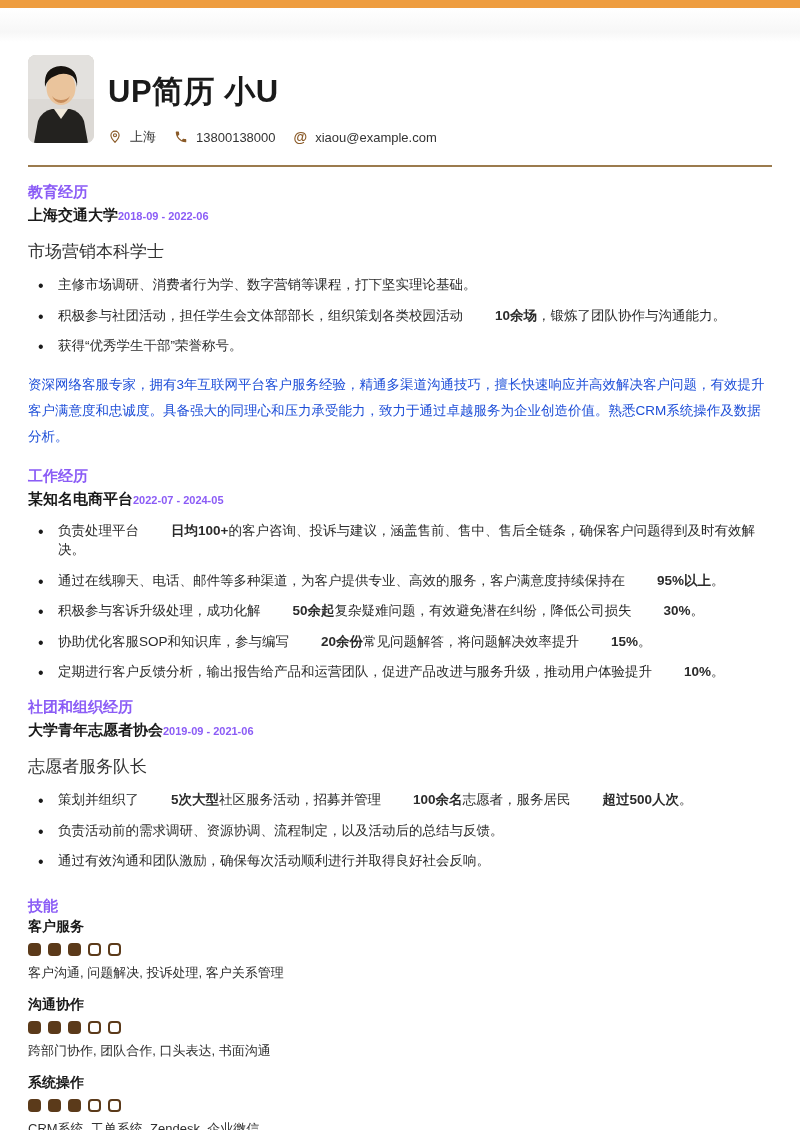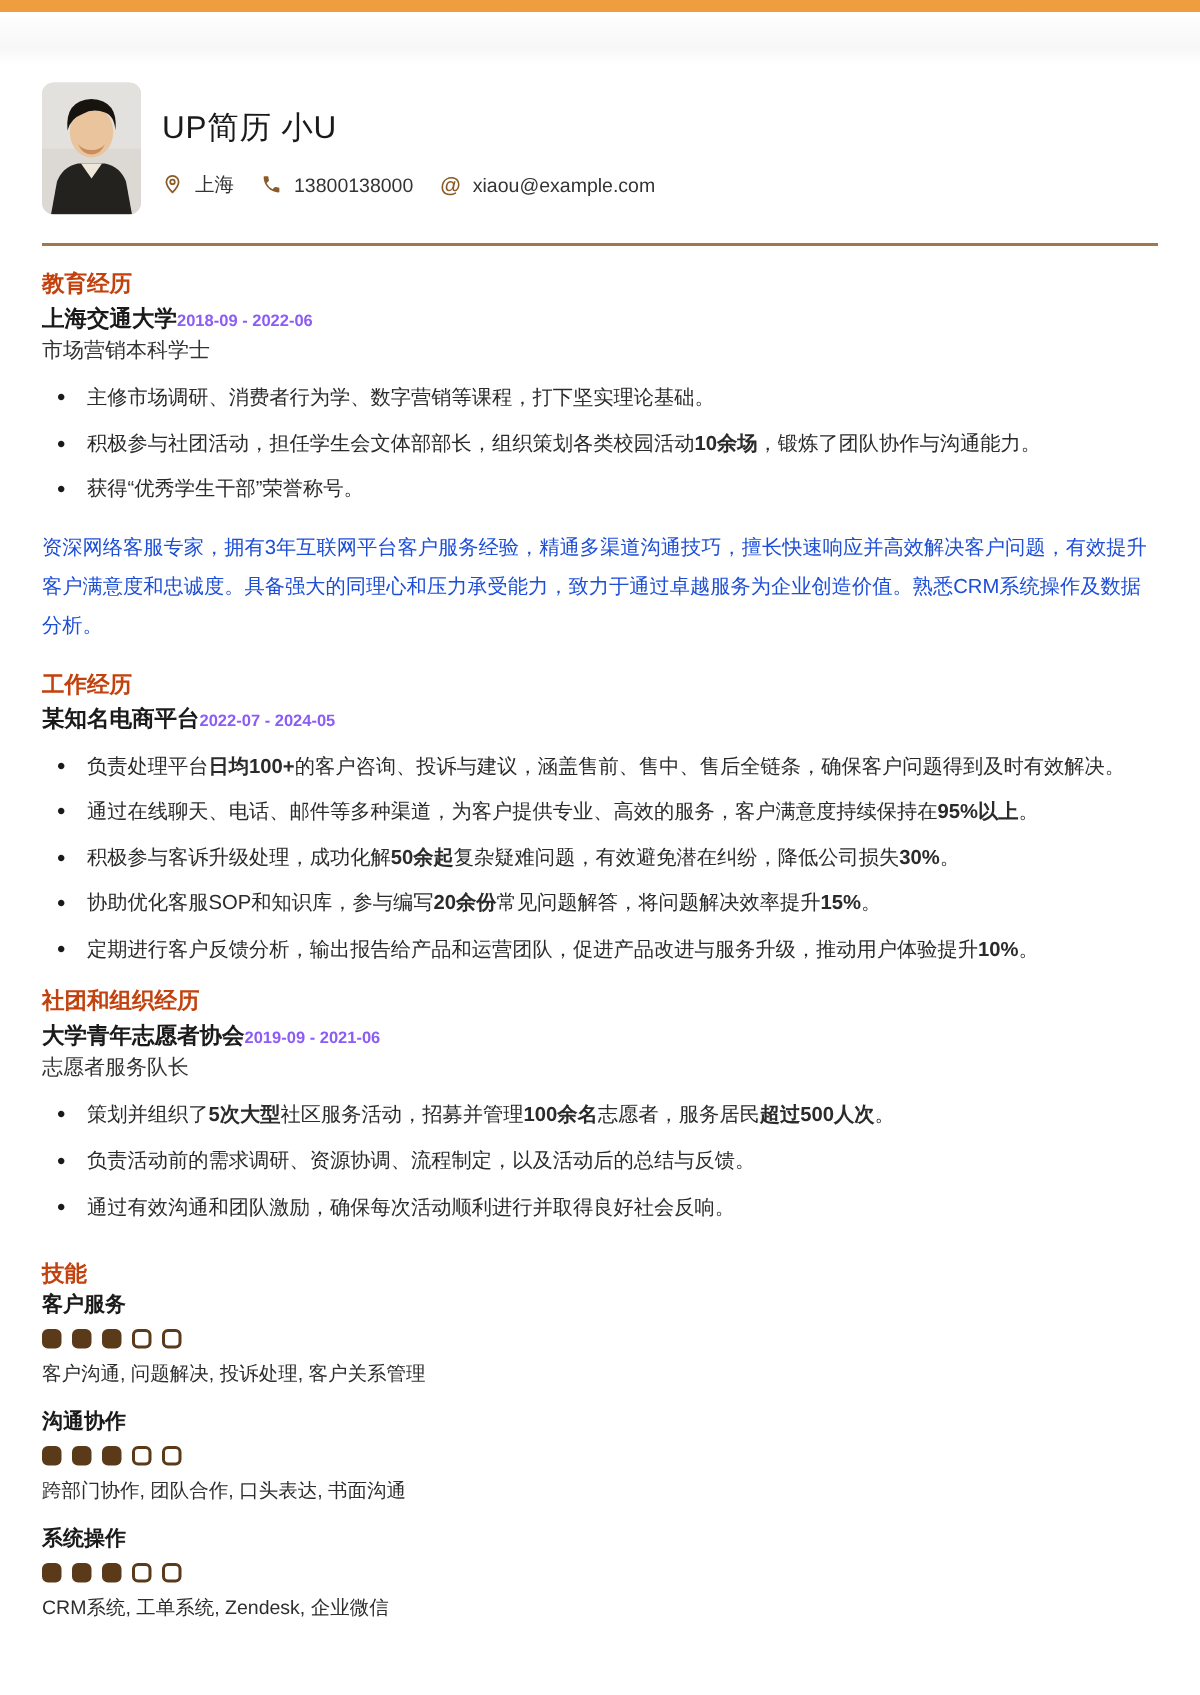--- a/index.html
+++ b/index.html
@@ -15,44 +15,44 @@
   .top-shade { height: 34px; width: 100%;
     background: linear-gradient(#ffffff 0%, #f7f7f7 70%, #ffffff 100%); }
   .page { padding: 0 28px; }
 
   
   .header { display: flex; align-items: flex-start; margin-top: 13px; }
   .avatar { width: 66px; height: 88px; border-radius: 8px; overflow: hidden;
     background: #dcd9d5; flex: 0 0 auto; }
   .avatar svg { display: block; }
   .head-info { margin-left: 14px; padding-top: 16px; }
-  .name { font-size: 21px; font-weight: 400; color: #1a1a1a; letter-spacing: .5px; }
+  .name { font-size: 31px; font-weight: 700; color: #1a1a1a; letter-spacing: .5px; }
   .contact { display: flex; align-items: center; gap: 8px; margin-top: 15px;
     font-size: 13px; color: #333; }
   .contact .ico { display: inline-flex; align-items: center; color: #8a5a28; }
   .contact .at { font-size: 14px; font-weight: 700; color: #8a5a28; }
   .contact .val { margin-right: 10px; }
 
   .divider { border: none; border-top: 2px solid #9b7b4e; margin-top: 19px; }
 
   
   .section { margin-top: 16px; }
-  .sec-title { font-size: 15px; font-weight: 700; color: #c2410c; }
+  .sec-title { font-size: 15px; font-weight: 700; color: #8b5cf6; }
   .row { display: flex; justify-content: flex-start; align-items: baseline; }
   .row-main { font-size: 15px; font-weight: 700; color: #1a1a1a; margin-top: 4px; }
   .row-date { font-size: 11px; font-weight: 700; color: #8b5cf6; }
-  .row-sub  { font-size: 14px; color: #333; margin-top: 3px; }
+  .row-sub  { font-size: 17px; color: #333; margin-top: 15px; }
   .row-sub .right { font-weight: 400; }
 
   ul.bullets { list-style: none; margin-top: 12px; }
   ul.bullets li { position: relative; padding-left: 30px; font-size: 13.5px;
     line-height: 1.45; margin-bottom: 11px; color: #2b2b2b; }
   ul.bullets li::before { content: "\2022"; position: absolute; left: 10px; top: -1px;
     font-size: 16px; color: #1a1a1a; }
-  .b { font-weight: 700; }
+  .b { font-weight: 700; padding-left: 32px; }
 
   .summary-text { font-size: 13.5px; line-height: 1.95; color: #1d4ed8; margin-top: 8px; }
 
   
   .skill-block { margin-bottom: 14px; }
   .skill-name { font-size: 14px; font-weight: 700; color: #1a1a1a; margin-top: 2px; }
   .dots { display: flex; gap: 7px; margin: 7px 0 8px; }
   .dot { width: 13px; height: 13px; border-radius: 4px; }
   .dot.full { background: #5b3a1a; }
   .dot.empty { background: #fff; border: 2.5px solid #5b3a1a; }

